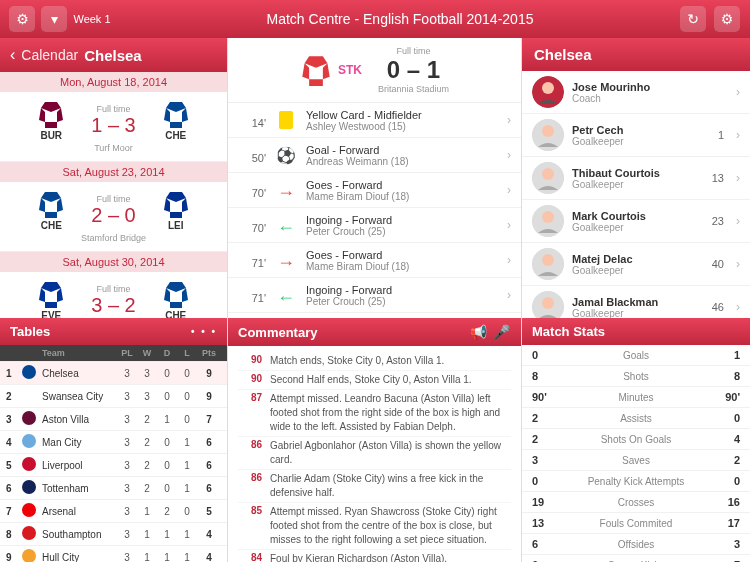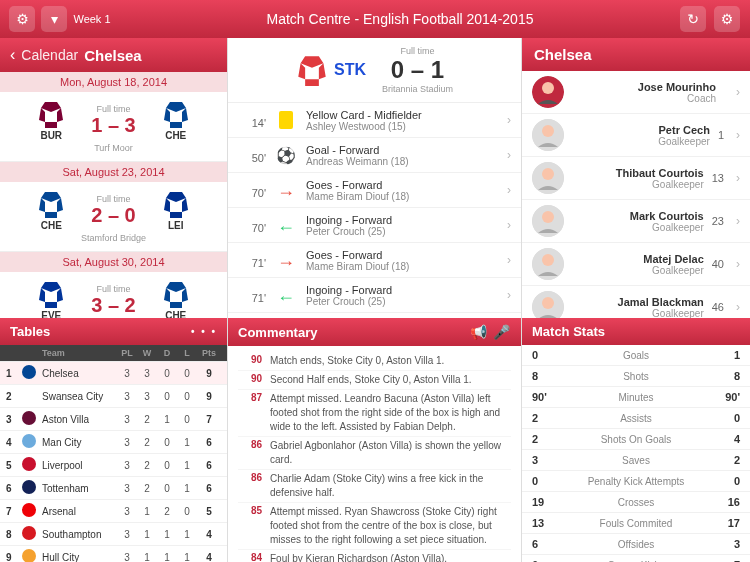--- a/index.html
+++ b/index.html
@@ -51,41 +51,41 @@
       padding: 8px 10px; border-bottom: 1px solid #eee;
       display: flex; align-items: center; justify-content: space-between;
     }
     .match-card-inner { display: flex; flex-direction: column; align-items: center; width: 100%; }
     .match-score-row { display: flex; align-items: center; justify-content: center; gap: 10px; width: 100%; }
     .match-team { display: flex; flex-direction: column; align-items: center; gap: 2px; width: 60px; }
     .team-kit { width: 28px; height: 28px; }
     .team-code { font-size: 10px; font-weight: 600; color: #333; }
     .score-center { display: flex; flex-direction: column; align-items: center; }
     .full-time-label { font-size: 9px; color: #999; }
-    .score-text { font-size: 20px; font-weight: 700; color: #c0283e; }
+    .score-text { font-size: 20px; font-weight: 400; color: #c0283e; }
     .venue-text { font-size: 9px; color: #999; text-align: center; margin-top: 2px; }
 
     
     .kit-bur { fill: #7B0033; }
     .kit-che { fill: #034694; }
     .kit-lei { fill: #003090; }
     .kit-eve { fill: #003399; }
     .kit-stk { fill: #E03A3E; }
     .kit-avl { fill: #670E36; }
 
     
     .center-panel {
       flex: 1; background: white; border-right: 1px solid #ddd; overflow: hidden; display: flex; flex-direction: column;
     }
     .match-header-top {
       background: white; padding: 8px 12px; border-bottom: 1px solid #eee;
       display: flex; align-items: center; justify-content: center; gap: 16px;
     }
     .mh-team { display: flex; align-items: center; gap: 6px; }
-    .mh-team-code { font-size: 16px; font-weight: 700; color: #1d4ed8; }
+    .mh-team-code { font-size: 12px; font-weight: 700; color: #ec4899; }
     .mh-score { font-size: 24px; font-weight: 700; color: #333; }
     .mh-info { display: flex; flex-direction: column; align-items: center; }
     .mh-fulltime { font-size: 9px; color: #999; }
     .mh-venue { font-size: 9px; color: #999; }
 
     .events-list { flex: 1; overflow-y: auto; }
     .event-row {
       display: flex; align-items: center; padding: 5px 10px; border-bottom: 1px solid #f0f0f0;
       gap: 8px;
     }
@@ -103,21 +103,21 @@
       width: 228px; background: white; overflow-y: auto;
     }
     .right-panel-header {
       background: linear-gradient(to bottom, #e8415a, #c0283e);
       color: white; padding: 8px 12px; font-size: 15px; font-weight: 600;
     }
     .player-row {
       display: flex; align-items: center; padding: 5px 10px; border-bottom: 1px solid #f0f0f0; gap: 8px;
     }
     .player-avatar { width: 32px; height: 32px; border-radius: 50%; background: #ddd; overflow: hidden; flex-shrink: 0; display: flex; align-items: center; justify-content: center; }
-    .player-info { flex: 1; text-align: right; }
+    .player-info { flex: 1; }
     .player-name { font-size: 11px; font-weight: 600; color: #333; }
     .player-role { font-size: 10px; color: #999; }
     .player-num { font-size: 11px; color: #666; margin-left: auto; }
     .player-arrow { color: #bbb; font-size: 12px; margin-left: 4px; }
 
     
     .bottom-layout {
       display: none;
     }
 

